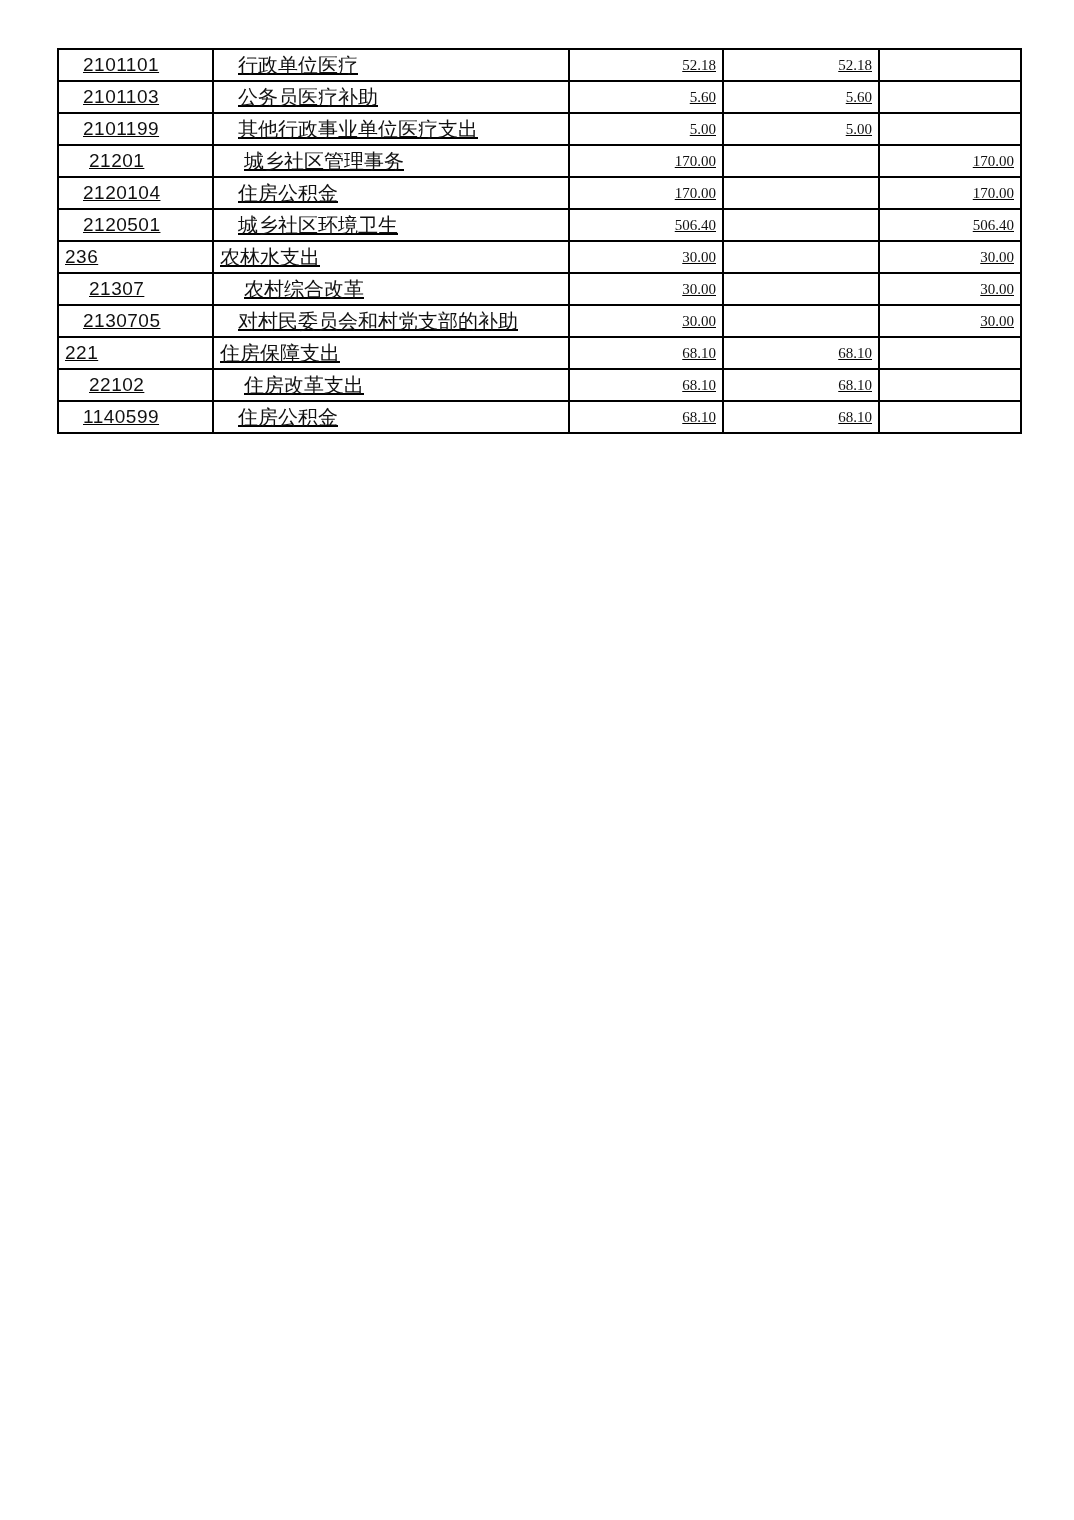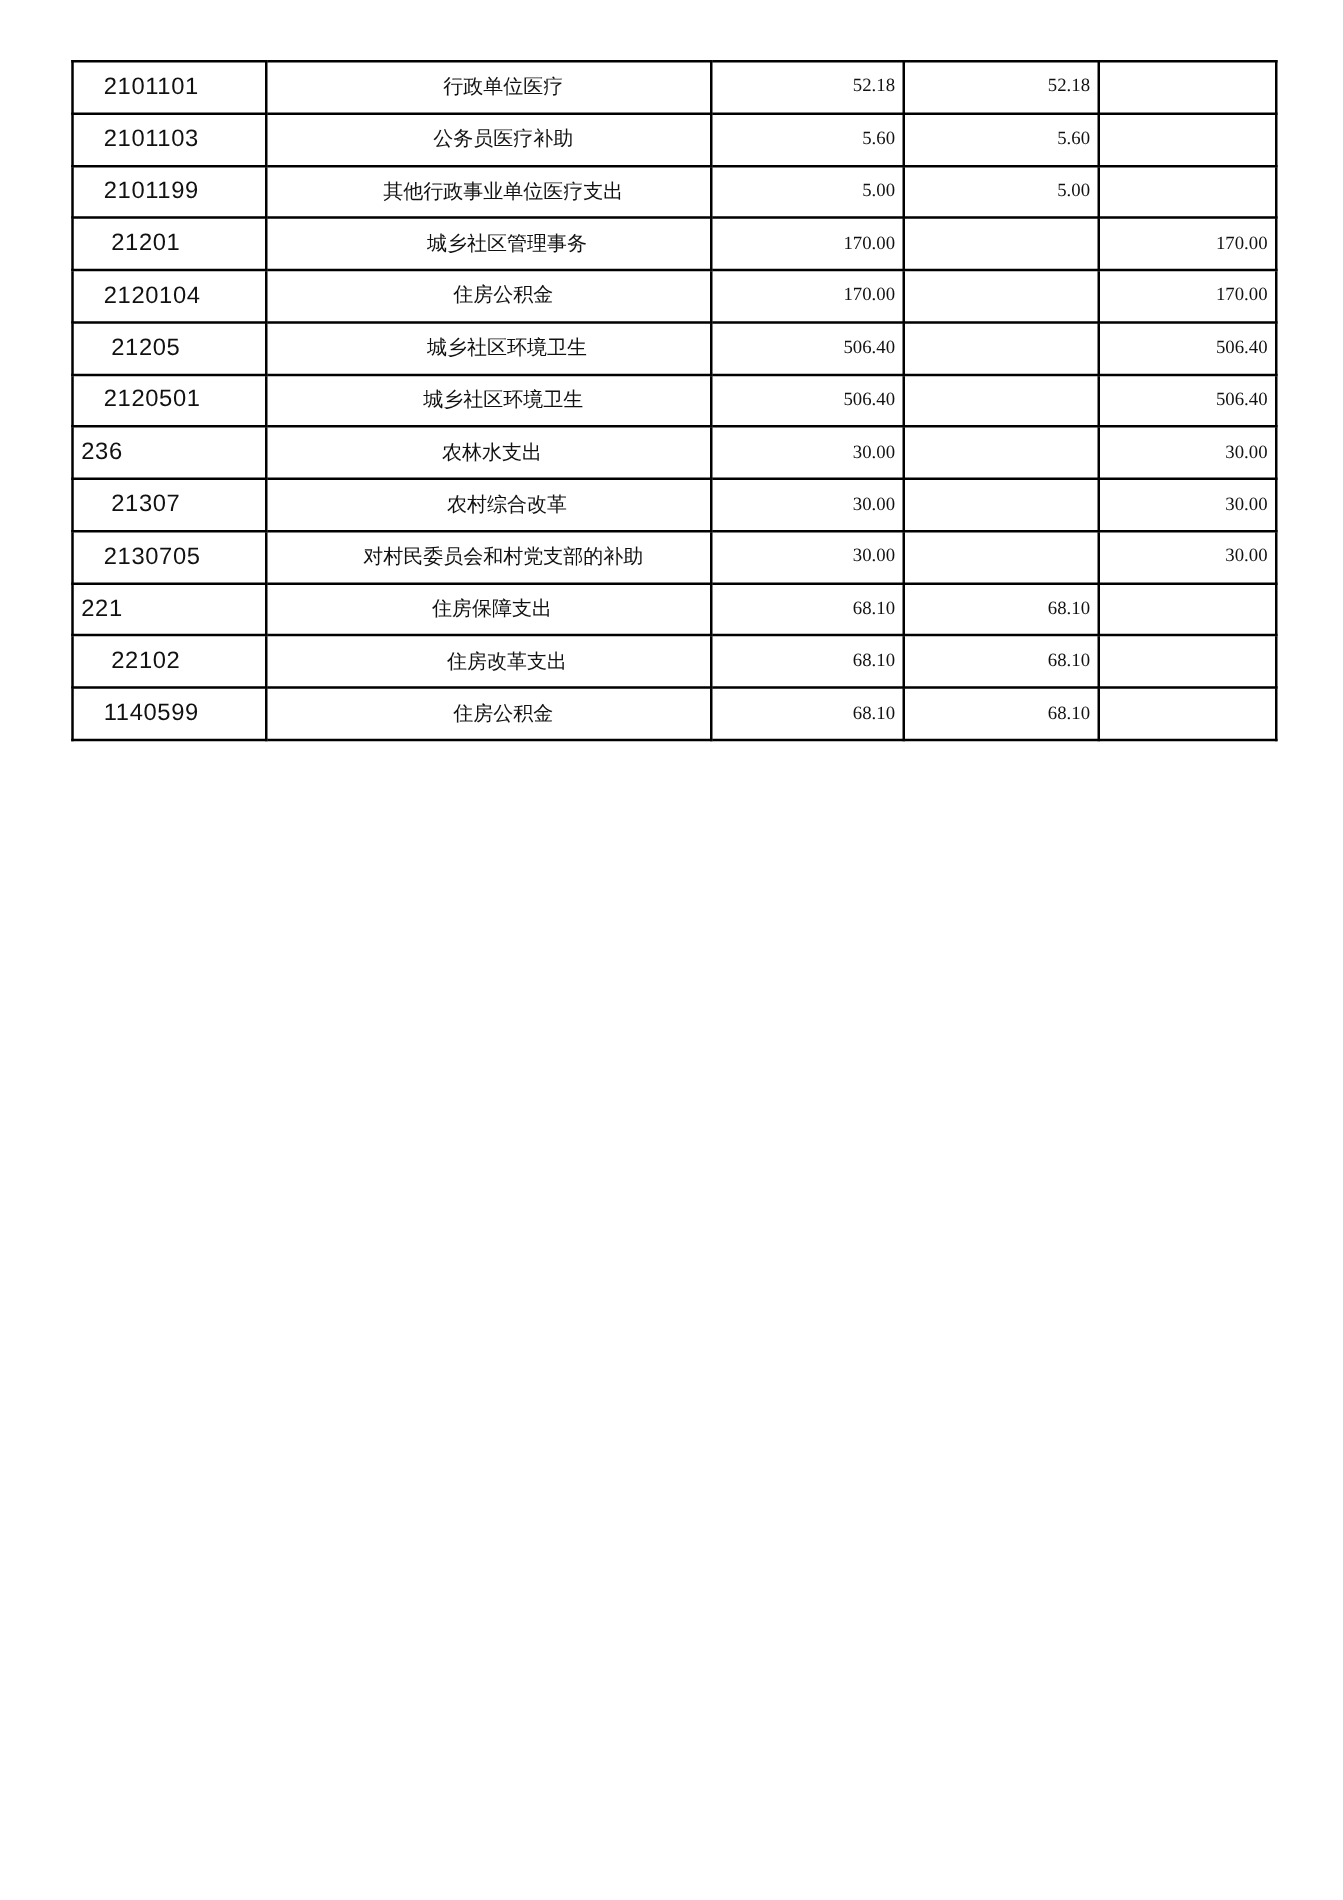--- a/index.html
+++ b/index.html
@@ -12,43 +12,44 @@
     width: 1074px;
     height: 1520px;
     background: #ffffff;
     overflow: hidden;
   }
   table.budget-table {
     position: absolute;
     left: 57px;
     top: 48px;
     width: 963px;
-    height: 545px;
+    height: 386px;
     border-collapse: collapse;
     table-layout: fixed;
     border: 2px solid #000000;
+    text-decoration: underline;
   }
   table.budget-table td {
     border: 2px solid #000000;
     vertical-align: middle;
     overflow: hidden;
     white-space: nowrap;
     color: #111111;
   }
   td.code {
     font-family: "Liberation Sans", "DejaVu Sans", sans-serif;
     font-size: 19px;
     letter-spacing: 0.5px;
     text-align: left;
     color: #2a2a2a;
   }
   td.name {
     font-family: "Liberation Serif", "DejaVu Serif", serif;
-    font-size: 16px;
-    text-align: center;
+    font-size: 20px;
+    text-align: left;
   }
   td.num {
     font-family: "Liberation Serif", "DejaVu Serif", serif;
     font-size: 15px;
     text-align: right;
     padding-right: 6px;
   }
   td.lvl1 { padding-left: 6px; }
   td.lvl2 { padding-left: 30px; }
   td.lvl3 { padding-left: 24px; }
@@ -95,27 +96,20 @@
     <td class="num">170.00</td>
   </tr>
         <tr>
     <td class="code lvl3">2120104</td>
     <td class="name lvl3">住房公积金</td>
     <td class="num">170.00</td>
     <td class="num"></td>
     <td class="num">170.00</td>
   </tr>
         <tr>
-    <td class="code lvl2">21205</td>
-    <td class="name lvl2">城乡社区环境卫生</td>
-    <td class="num">506.40</td>
-    <td class="num"></td>
-    <td class="num">506.40</td>
-  </tr>
-        <tr>
     <td class="code lvl3">2120501</td>
     <td class="name lvl3">城乡社区环境卫生</td>
     <td class="num">506.40</td>
     <td class="num"></td>
     <td class="num">506.40</td>
   </tr>
         <tr>
     <td class="code lvl1">236</td>
     <td class="name lvl1">农林水支出</td>
     <td class="num">30.00</td>

